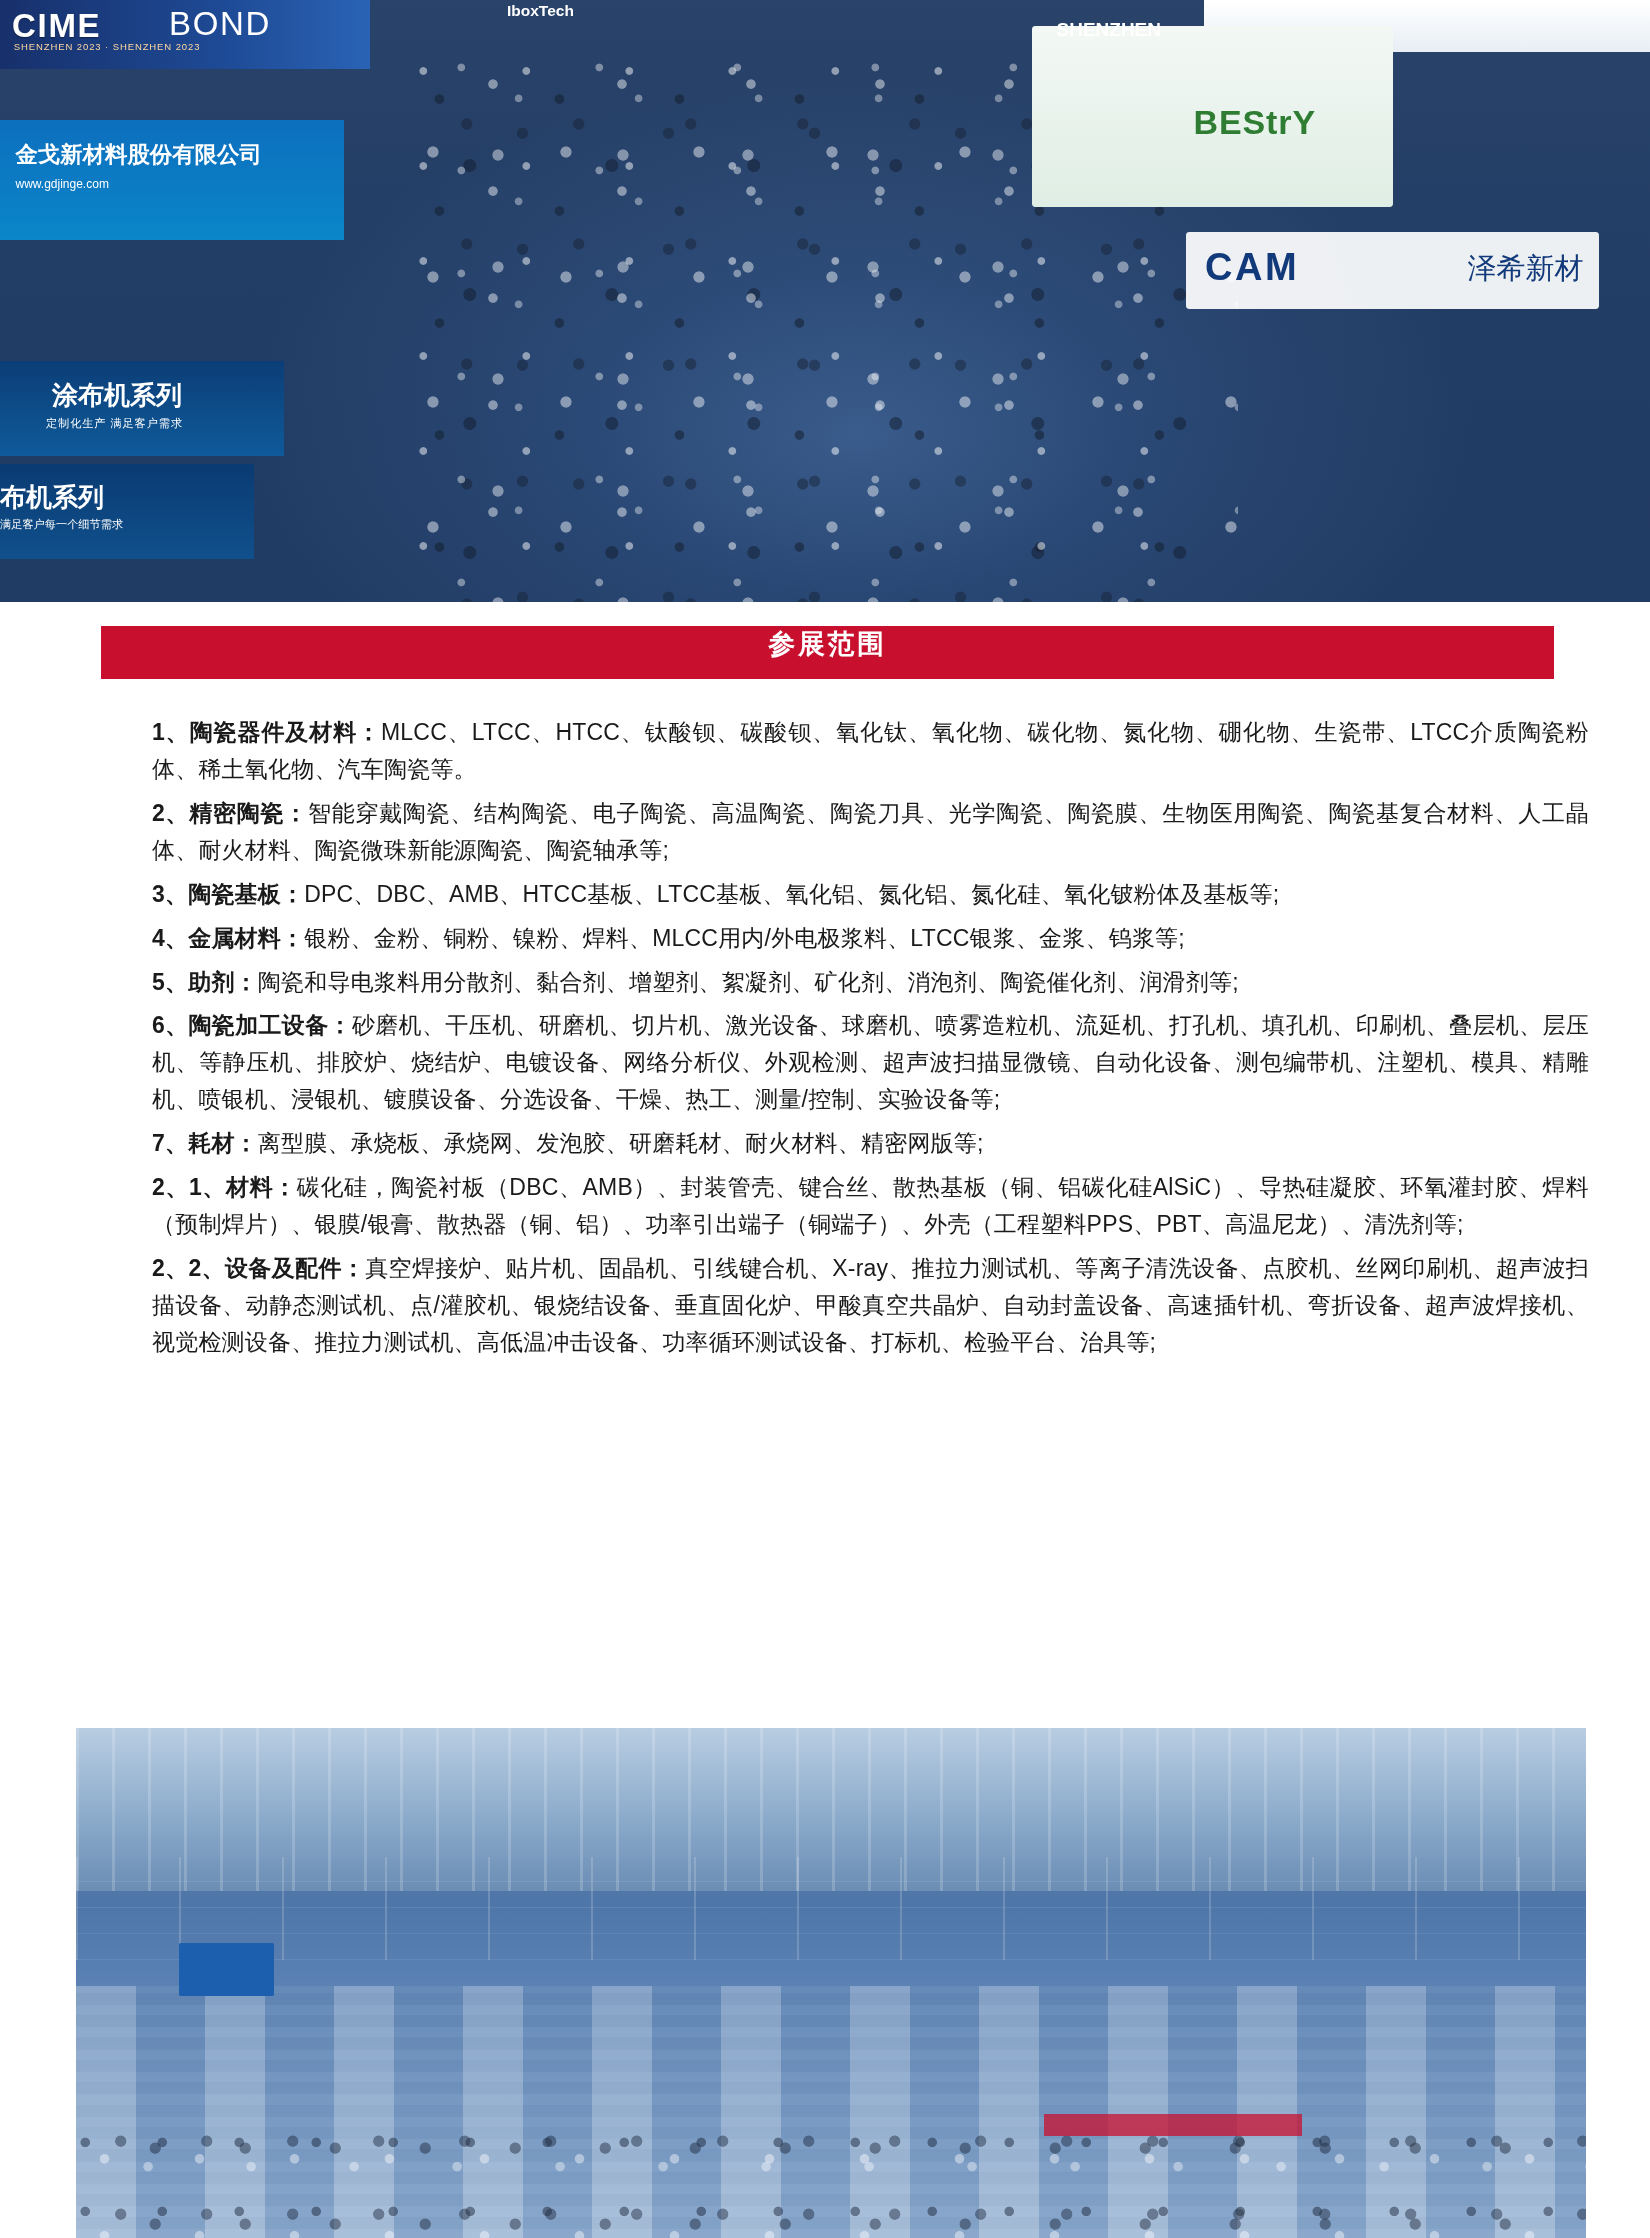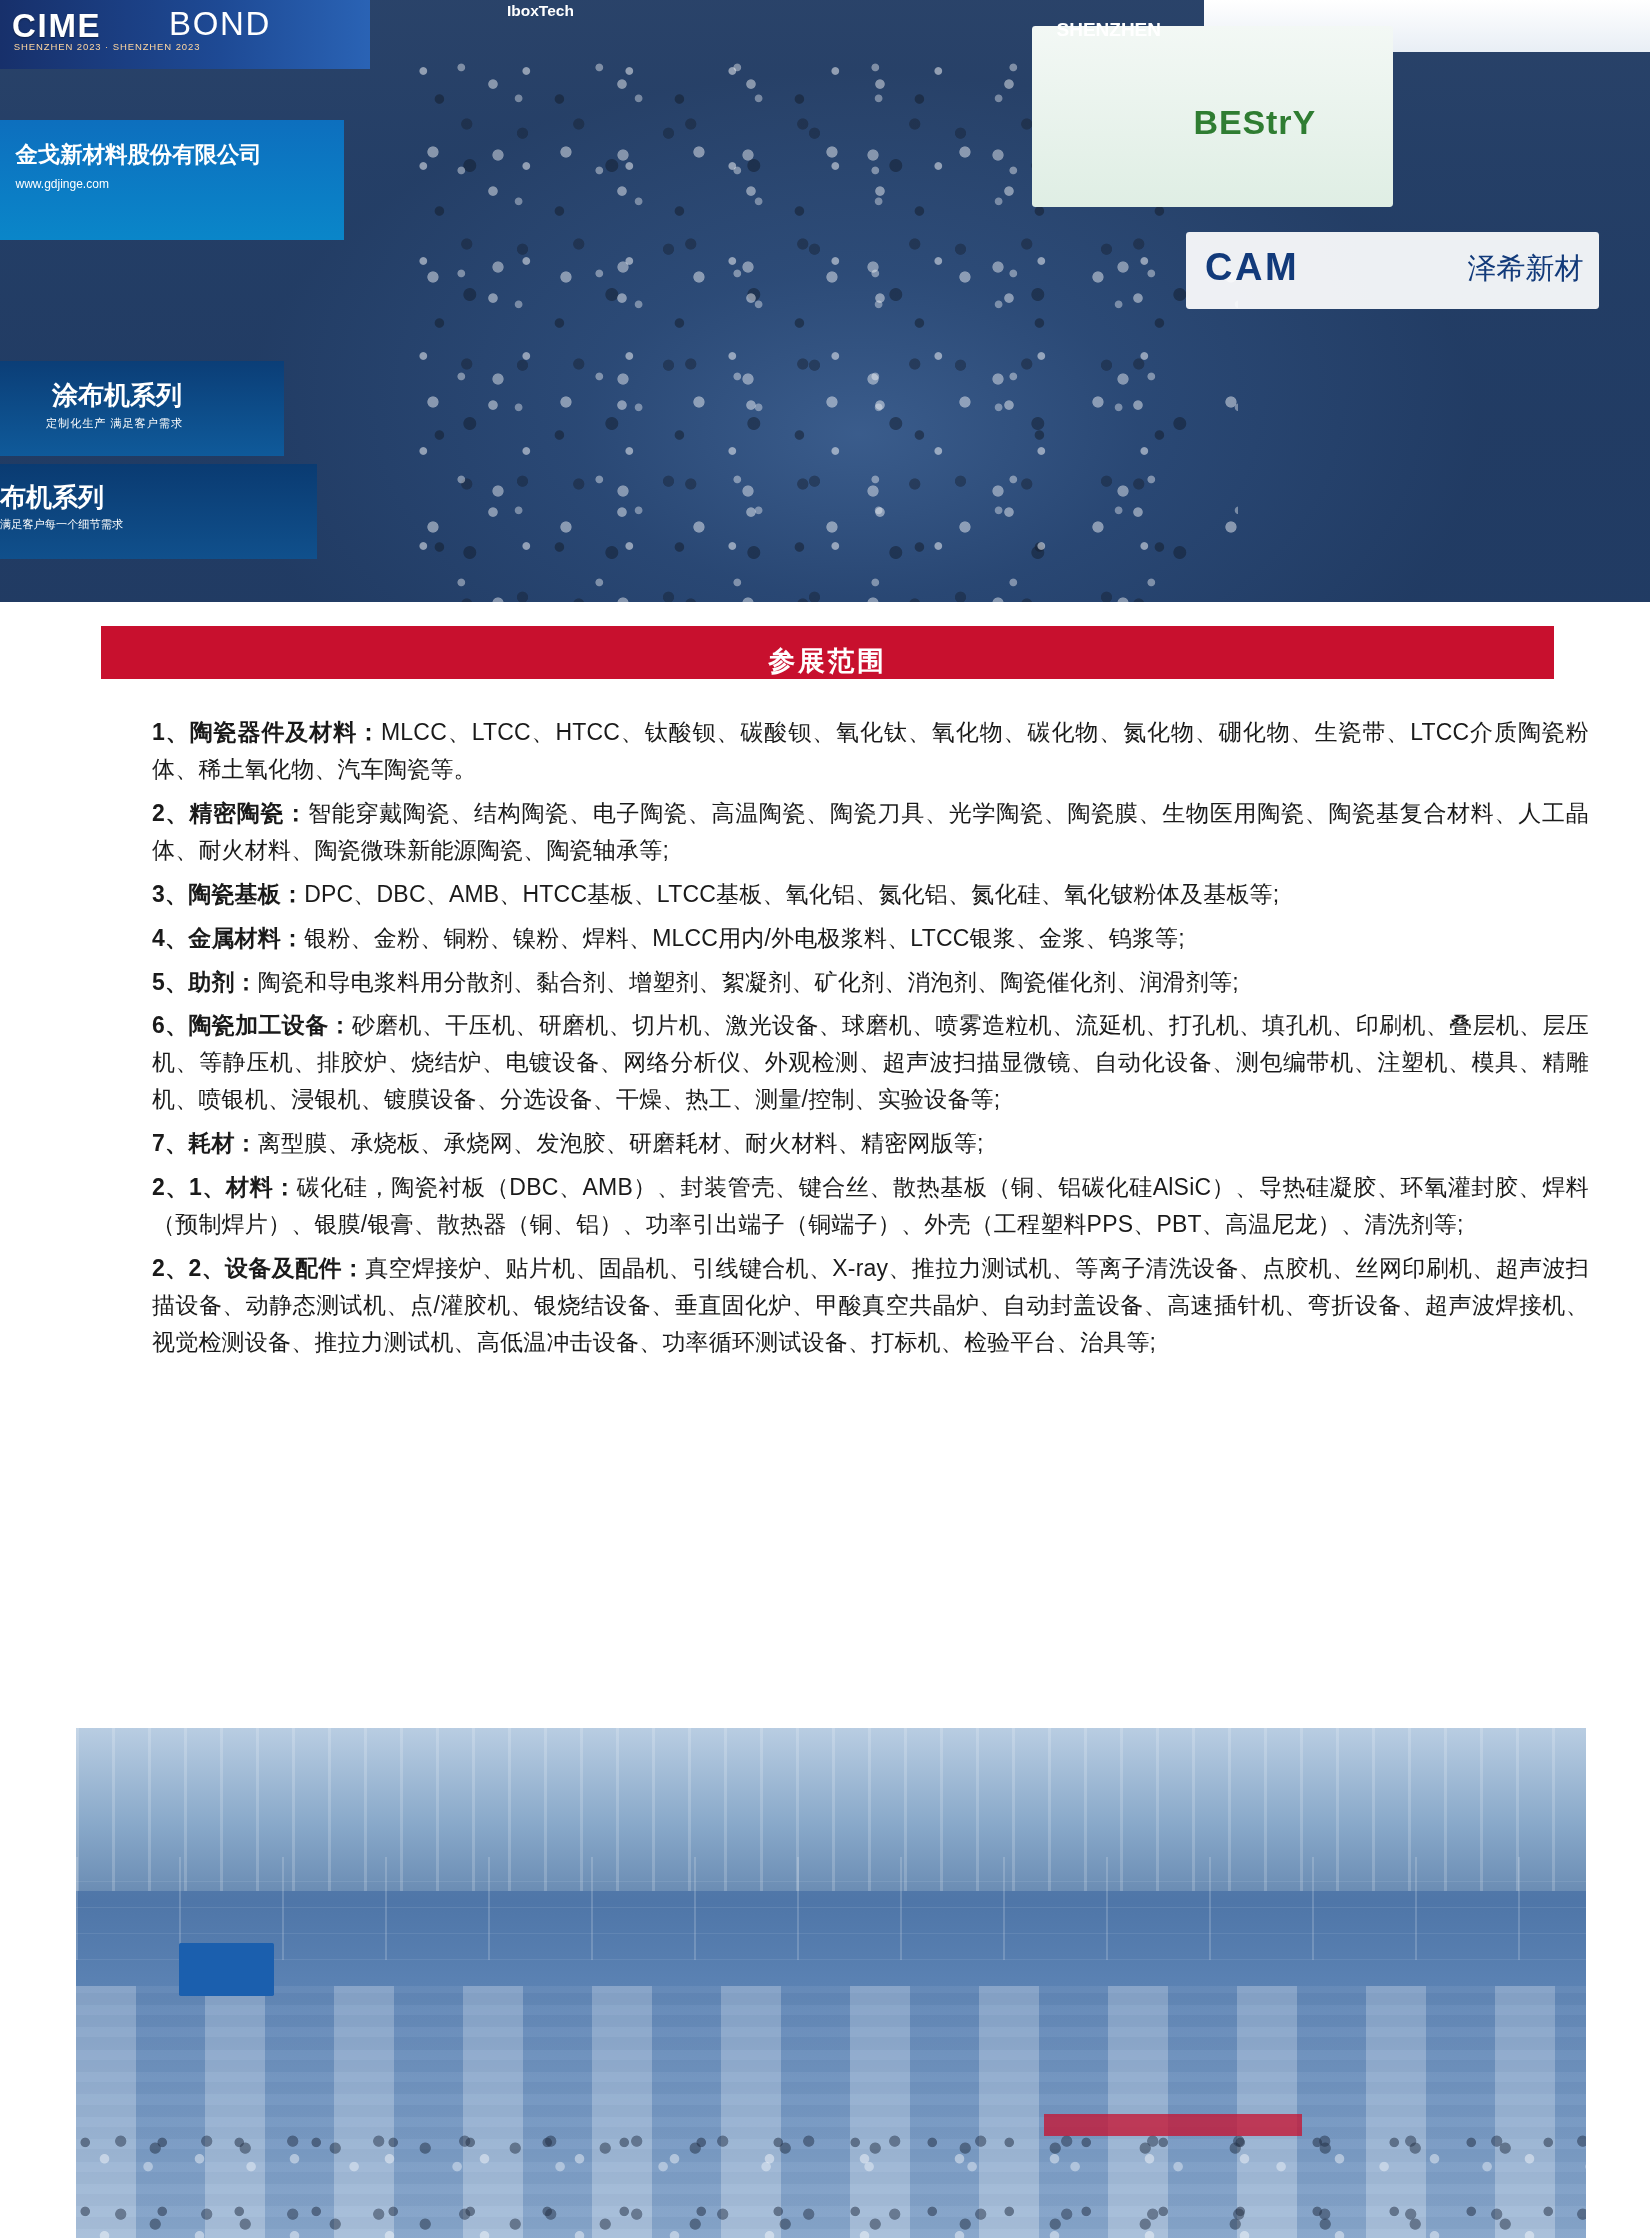--- a/index.html
+++ b/index.html
@@ -82,22 +82,22 @@
   }
   .hero .booth-a .t1 { position:absolute; left: 15.5px; top: 19px; font-size: 22.4px; font-weight: bold; }
   .hero .booth-a .t2 { position:absolute; left: 15.5px; top: 57px; font-size: 12px; }
   .hero .booth-b {
     position: absolute; left: 0; top: 361px; width: 284px; height: 95px;
     background: linear-gradient(180deg, #0b3e77 0%, #0f5a9a 100%); color: #fff;
   }
   .hero .booth-b .t1 { position:absolute; left: 52px; top: 17px; font-size: 26px; font-weight: bold; }
   .hero .booth-b .t2 { position:absolute; left: 46px; top: 55px; font-size: 11.2px; letter-spacing: 0.9px; }
   .hero .booth-c {
-    position: absolute; left: 0; top: 464px; width: 309px; height: 95px;
-    background: linear-gradient(180deg, #0a3b72 0%, #10508c 100%); color: #fff; padding-left: 8px;
+    position: absolute; left: 0; top: 464px; width: 254px; height: 95px;
+    background: linear-gradient(180deg, #0a3b72 0%, #10508c 100%); color: #fff;
   }
   .hero .booth-c .t1 { position:absolute; left: 0px; top: 15.5px; font-size: 26px; font-weight: bold; }
   .hero .booth-c .t2 { position:absolute; left: 0px; top: 53px; font-size: 11.2px; }
   .hero .booth-right {
     position: absolute; right: 258px; top: 26px; width: 361px; height: 181px;
     background: linear-gradient(180deg, #f3f8f5 0%, #dfeee4 100%);
     border-radius: 3.4px;
   }
   .hero .bestry {
     position: absolute; right: 335px; top: 103px; font-size: 34px; font-weight: bold; color: #2f7d32;
@@ -126,21 +126,21 @@
 
   
   .section-title {
     position: absolute;
     left: 101px;
     top: 626px;
     width: 1453px;
     height: 53px;
     background: #c8102e;
     display: flex;
-    align-items: flex-end;
+    align-items: flex-start;
     justify-content: center;
     font-family: Liberation Mono, monospace;
   }
   .section-title span {
     color: #ffffff;
     font-size: 27px;
     font-weight: bold;
     letter-spacing: 2.6px;
   }
 

